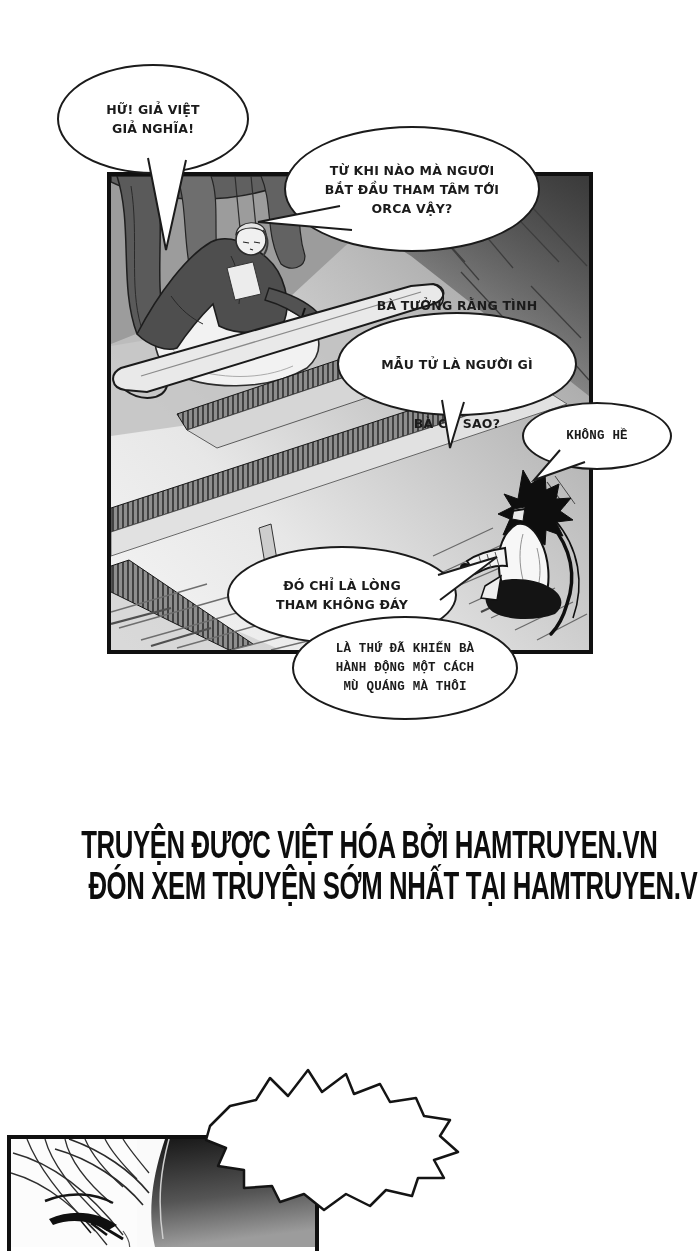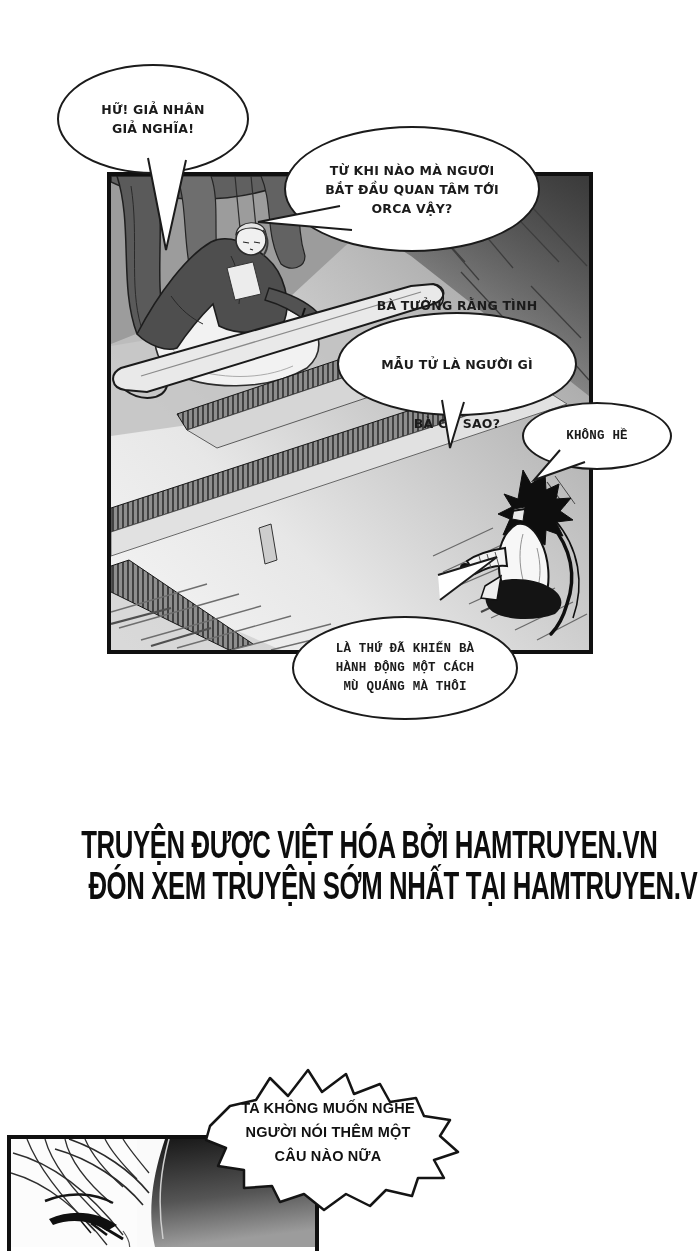--- a/index.html
+++ b/index.html
@@ -155,30 +155,30 @@
         <path d="M52,84 C38,86 24,90 14,97 L22,110 C34,103 46,101 54,102 Z" fill="#f3f3f3" stroke="#131313" stroke-width="2"></path>
         <path d="M26,92 L30,106 M34,90 L38,104 M42,88 L46,102" stroke="#555" stroke-width="1"></path>
         <ellipse cx="12" cy="103" rx="5" ry="4" fill="#111"></ellipse>
         <path d="M40,120 C54,112 82,114 98,124 C110,131 112,142 102,150 C82,158 52,156 40,148 C30,141 30,127 40,120 Z" fill="#141414"></path>
         <path d="M32,122 L48,112 L44,136 L28,134 Z" fill="#eeeeee" stroke="#111" stroke-width="1.5"></path>
       </g>
     </svg>
   </div>
 
   <div class="bubble" id="b1">
-    <span>HỮ! GIẢ NHÂN</span>
+    <span>HỮ! GIẢ VIỆT</span>
     <span>GIẢ NGHĨA!</span>
   </div>
   <svg class="tail" style="left:140px;top:158px" width="60" height="100">
     <path d="M46,2 L26,92 L8,0" fill="#fff" stroke="#1b1b1b" stroke-width="2"></path>
   </svg>
 
   <div class="bubble" id="b2">
     <span>TỪ KHI NÀO MÀ NGƯƠI</span>
-    <span>BẮT ĐẦU QUAN TÂM TỚI</span>
+    <span>BẮT ĐẦU THAM TÂM TỚI</span>
     <span>ORCA VẬY?</span>
   </div>
   <svg class="tail" style="left:250px;top:200px" width="110" height="40">
     <path d="M90,6 L8,22 L102,30" fill="#fff" stroke="#1b1b1b" stroke-width="2"></path>
   </svg>
 
   <div class="bubble" id="b3">
     <span>BÀ TƯỞNG RẰNG TÌNH</span>
     <span>MẪU TỬ LÀ NGƯỜI GÌ</span>
     <span>BÀ CÓ SAO?</span>
@@ -187,20 +187,24 @@
     <path d="M12,0 L20,48 L34,2" fill="#fff" stroke="#1b1b1b" stroke-width="2"></path>
   </svg>
 
   <div class="bubble" id="b4">
     <span>KHÔNG HỀ</span>
   </div>
   <svg class="tail" style="left:530px;top:445px" width="60" height="40">
     <path d="M30,5 L4,35 L55,17" fill="#fff" stroke="#1b1b1b" stroke-width="2"></path>
   </svg>
 
+  <div class="bubble" id="b5">
+    <span>ĐÓ CHỈ LÀ LÒNG</span>
+    <span>THAM KHÔNG ĐÁY</span>
+  </div>
   <svg class="tail" style="left:430px;top:550px" width="72" height="55">
     <path d="M8,25 L67,7 L10,50" fill="#fff" stroke="#1b1b1b" stroke-width="2"></path>
   </svg>
 
   <div class="bubble" id="b6">
     <span>LÀ THỨ ĐÃ KHIẾN BÀ</span>
     <span>HÀNH ĐỘNG MỘT CÁCH</span>
     <span>MÙ QUÁNG MÀ THÔI</span>
   </div>
 
@@ -245,19 +249,14 @@
         <path d="M80,84 L96,96" stroke="#101010" stroke-width="2.5"></path>
         <path d="M70,82 L80,94" stroke="#101010" stroke-width="1.5"></path>
         <path d="M112,92 C118,100 120,106 118,112" fill="none" stroke="#555" stroke-width="1.2"></path>
       </g>
     </svg>
   </div>
 
   <svg id="burst-svg" width="262" height="150">
     <polygon points="10,62 30,42 56,36 70,14 88,32 108,6 122,28 146,10 154,30 180,20 190,38 216,34 224,52 250,56 240,72 258,88 234,96 244,114 218,114 212,132 186,126 170,142 146,130 124,146 104,130 80,138 72,122 44,124 44,106 18,102 26,84 6,76" fill="#ffffff" stroke="#141414" stroke-width="2.5" stroke-linejoin="round"></polygon>
   </svg>
-  <div id="burst-text">
-    <span>TA KHÔNG MUỐN NGHE</span>
-    <span>NGƯỜI NÓI THÊM MỘT</span>
-    <span>CÂU NÀO NỮA</span>
-  </div>
 
 </div>
 
 </body></html>

